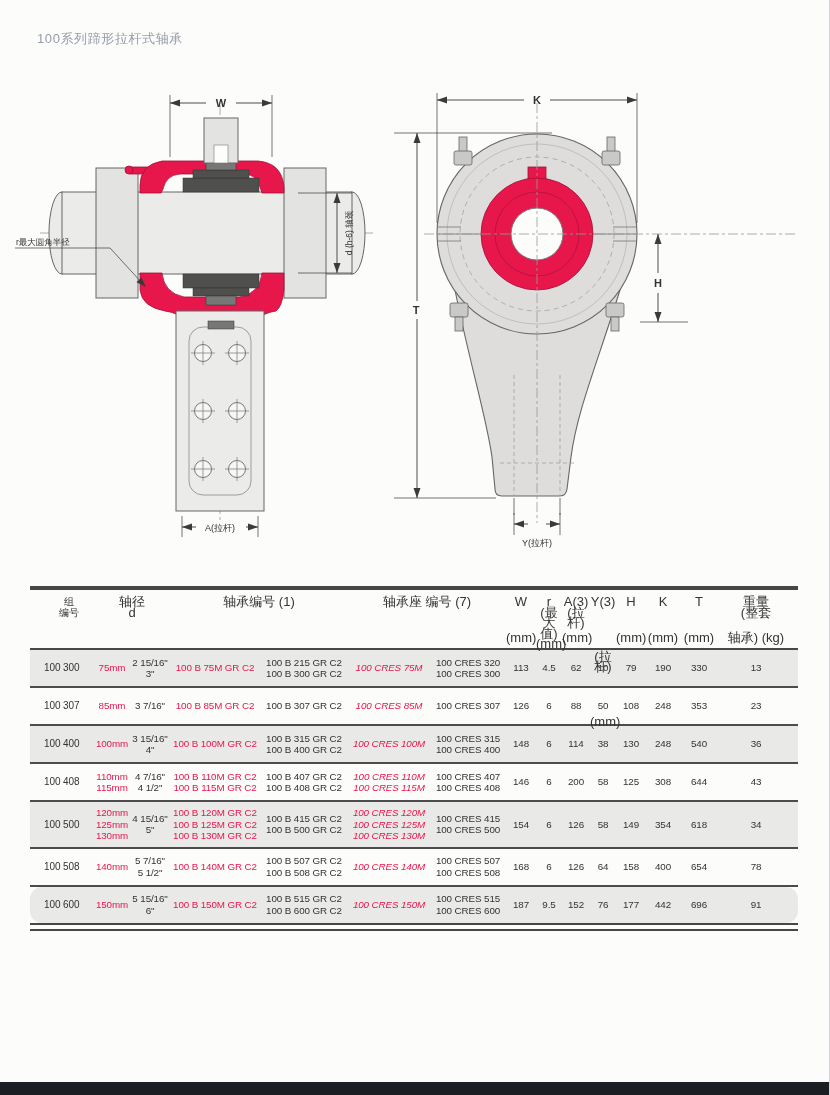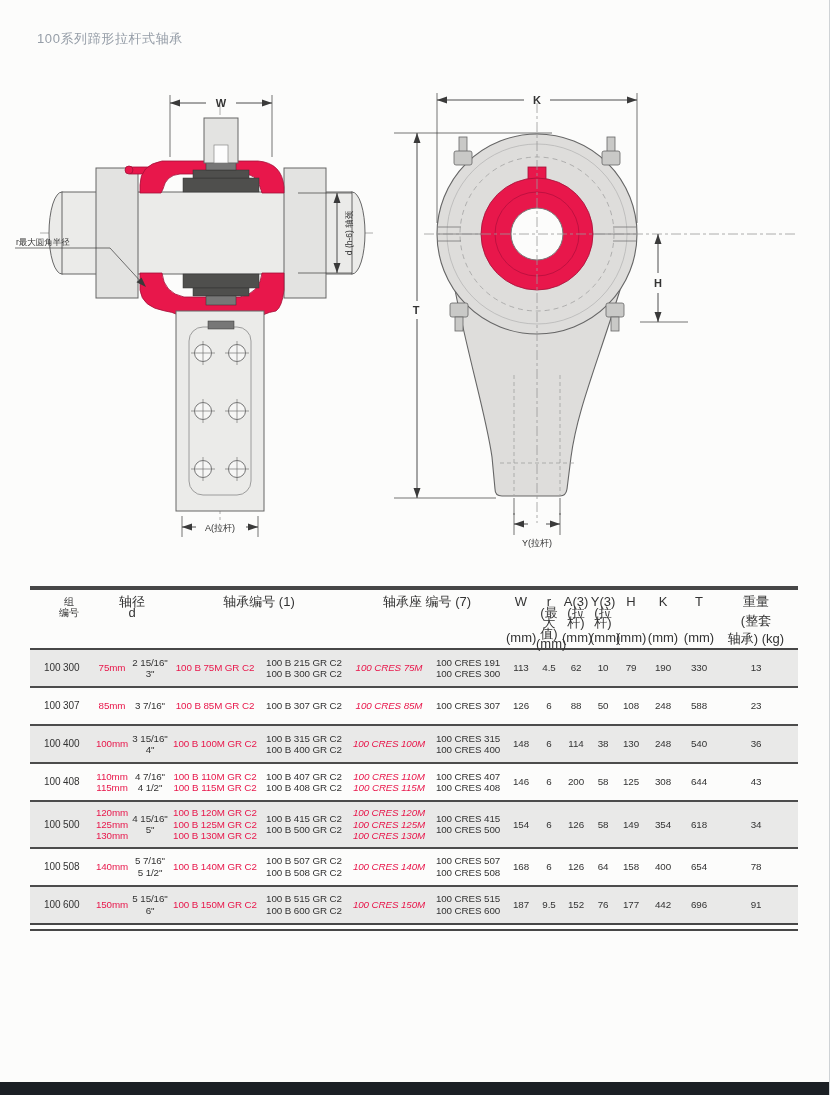--- a/index.html
+++ b/index.html
@@ -30,29 +30,29 @@
 
   .table-wrap{position:absolute;left:30px;top:586px;width:768px;}
   .rule{height:2px;background:#474747;}
   .series-heading{color:var(--accent,#e8174b);font-weight:bold;font-size:16px;padding:3px 2px 4px 2px;letter-spacing:.5px;}
   .thead{display:flex;align-items:flex-start;padding:7px 0 5px 10px;}
   .hcell{font-size:13px;color:#333;text-align:center;line-height:10.5px;}
   .hcell.units{display:flex;flex-direction:column;height:46px;}
   .hcell.units div:last-child{margin-top:auto;}
   .trow{display:flex;align-items:center;padding:5px 0 5px 10px;border-bottom:2px solid #4c4c4c;min-height:26px;}
   .trow.shaded{background:var(--shade,#e9e9e8);}
-  .trow:last-child{border-bottom:none;}
+  .trow:last-child{border-bottom:none;border-radius:12px;}
   .double-rule{height:4px;border-top:2px solid #474747;border-bottom:2px solid #474747;}
   .cell{font-size:9.8px;color:#333;text-align:center;line-height:11.5px;letter-spacing:-0.1px;}
   .cell.red,.hl-red{color:var(--accent,#e8174b);}
   .c0{width:50px;text-align:left;padding-left:4px;font-size:10px;}
   .c1{width:36px;}.c2{width:40px;}.c3{width:90px;}.c4{width:88px;}
   .c5{width:82px;font-style:italic;}.c6{width:76px;}
-  .c7{width:30px;}.c8{width:26px;}.c9{width:28px;justify-content:flex-end;}.c10{width:26px;}
-  .c11{width:30px;}.c12{width:34px;}.c13{width:38px;}.c14{width:76px;gap:8px;}
+  .c7{width:30px;}.c8{width:26px;}.c9{width:28px;justify-content:flex-end;}.c10{width:26px;gap:44px;}
+  .c11{width:30px;}.c12{width:34px;}.c13{width:38px;}.c14{width:76px;}
   .cspan12{width:76px;}.cspan34{width:178px;}.cspan56{width:158px;}
   .bottom-bar{position:absolute;left:0;bottom:0;width:830px;height:13px;background:#1b1f24;}
 </style>
 </head>
 <body>
 
 <div class="page-title">100系列蹄形拉杆式轴承</div>
 
 <svg id="diagram-svg" width="830" height="505" viewBox="0 0 830 505">
 
@@ -312,21 +312,21 @@
           <div>100 B 75M GR C2</div>
         </div>
         <div class="cell c4">
           <div>100 B 215 GR C2</div>
           <div>100 B 300 GR C2</div>
         </div>
         <div class="cell c5 red">
           <div>100 CRES 75M</div>
         </div>
         <div class="cell c6">
-          <div>100 CRES 191</div>
+          <div>100 CRES 320</div>
           <div>100 CRES 300</div>
         </div>
         <div class="cell c7">113</div>
         <div class="cell c8">4.5</div>
         <div class="cell c9">62</div>
         <div class="cell c10">10</div>
         <div class="cell c11">79</div>
         <div class="cell c12">190</div>
         <div class="cell c13">330</div>
         <div class="cell c14">13</div>
@@ -350,21 +350,21 @@
         </div>
         <div class="cell c6">
           <div>100 CRES 307</div>
         </div>
         <div class="cell c7">126</div>
         <div class="cell c8">6</div>
         <div class="cell c9">88</div>
         <div class="cell c10">50</div>
         <div class="cell c11">108</div>
         <div class="cell c12">248</div>
-        <div class="cell c13">588</div>
+        <div class="cell c13">353</div>
         <div class="cell c14">23</div>
       </div>
       <div class="trow shaded">
         <div class="cell c0">100 400</div>
         <div class="cell c1 red">
           <div>100mm</div>
         </div>
         <div class="cell c2">
           <div>3 15/16"</div>
           <div>4"</div>

